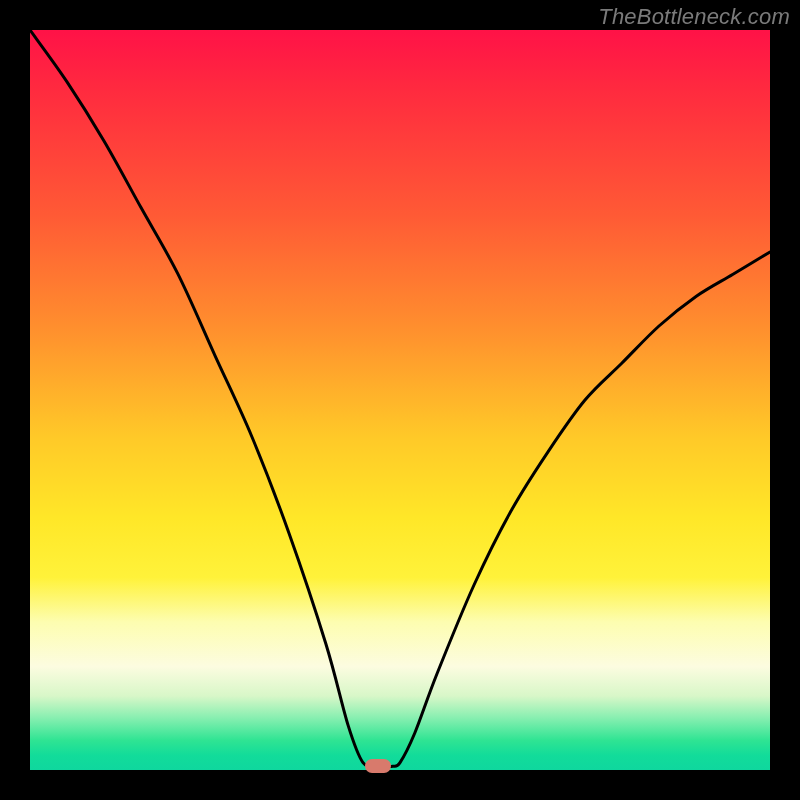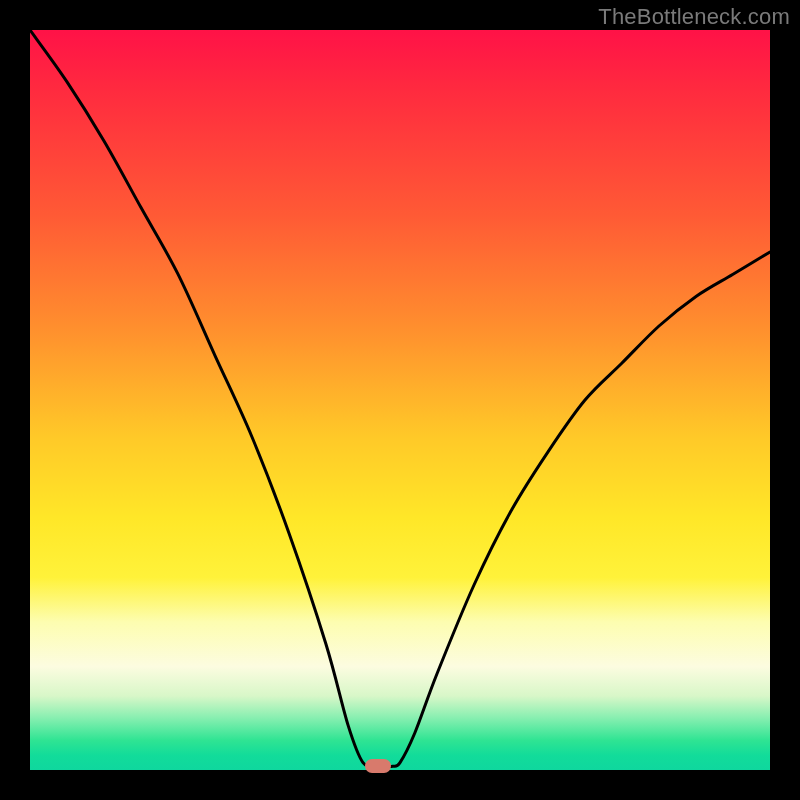--- a/index.html
+++ b/index.html
@@ -19,20 +19,21 @@
   }
   .watermark {
     position: absolute;
     top: 4px;
     right: 10px;
     color: #7a7a7a;
     font-size: 22px;
     font-weight: 500;
     letter-spacing: 0.2px;
     z-index: 10;
+    font-style: italic;
   }
   .plot {
     position: absolute;
     left: 30px;
     top: 30px;
     width: 740px;
     height: 740px;
   }
   .gradient {
     position: absolute;

